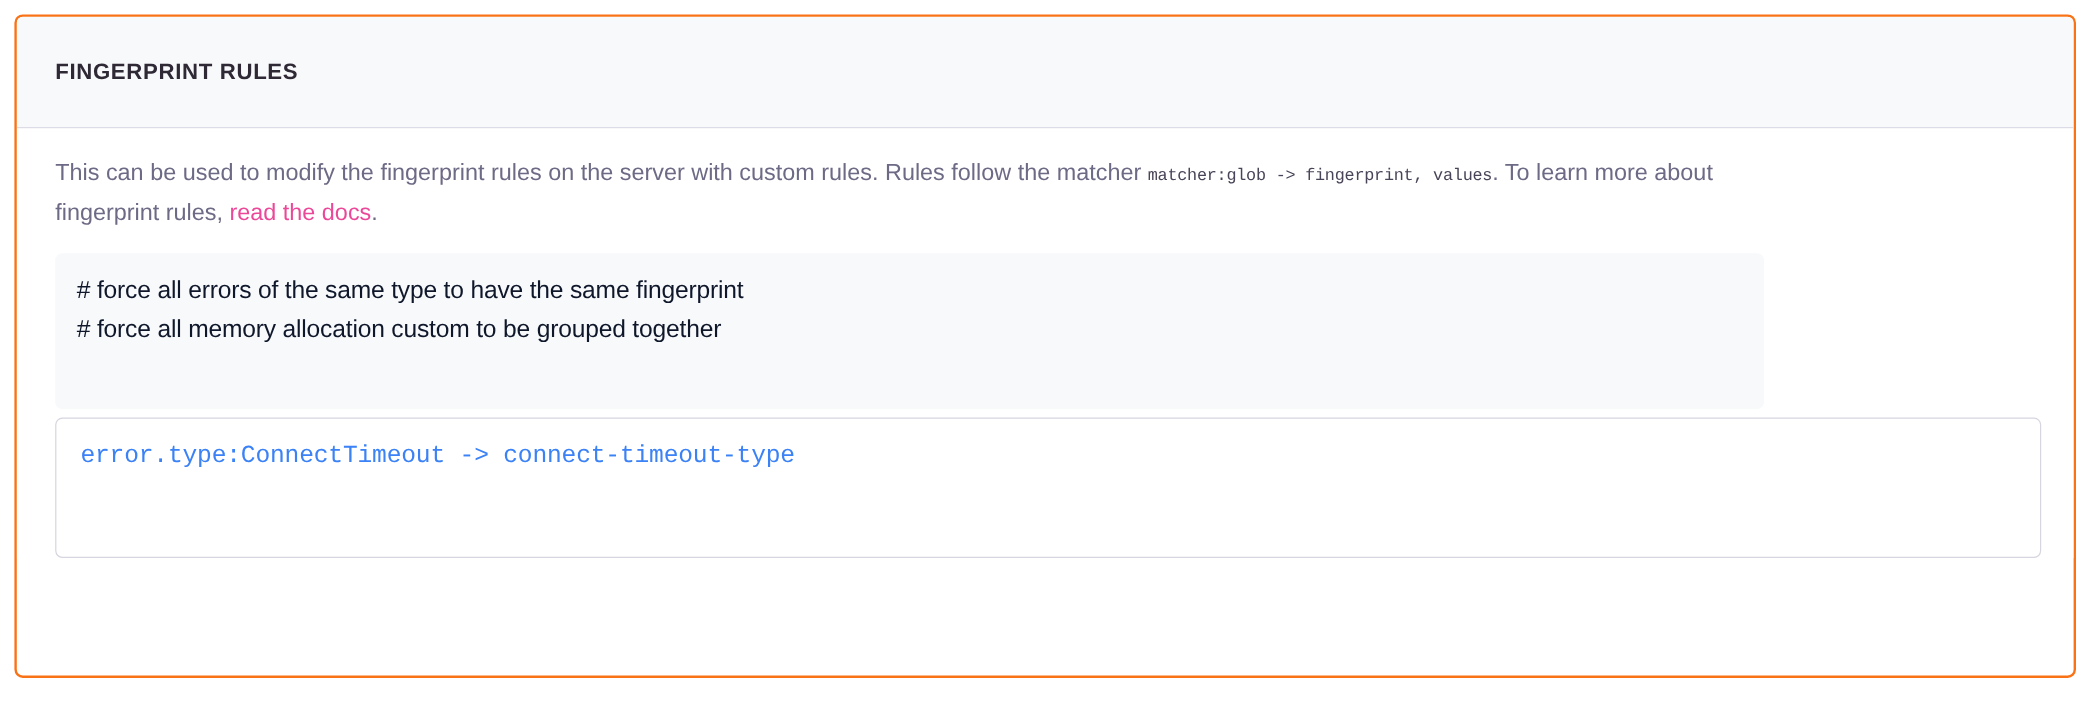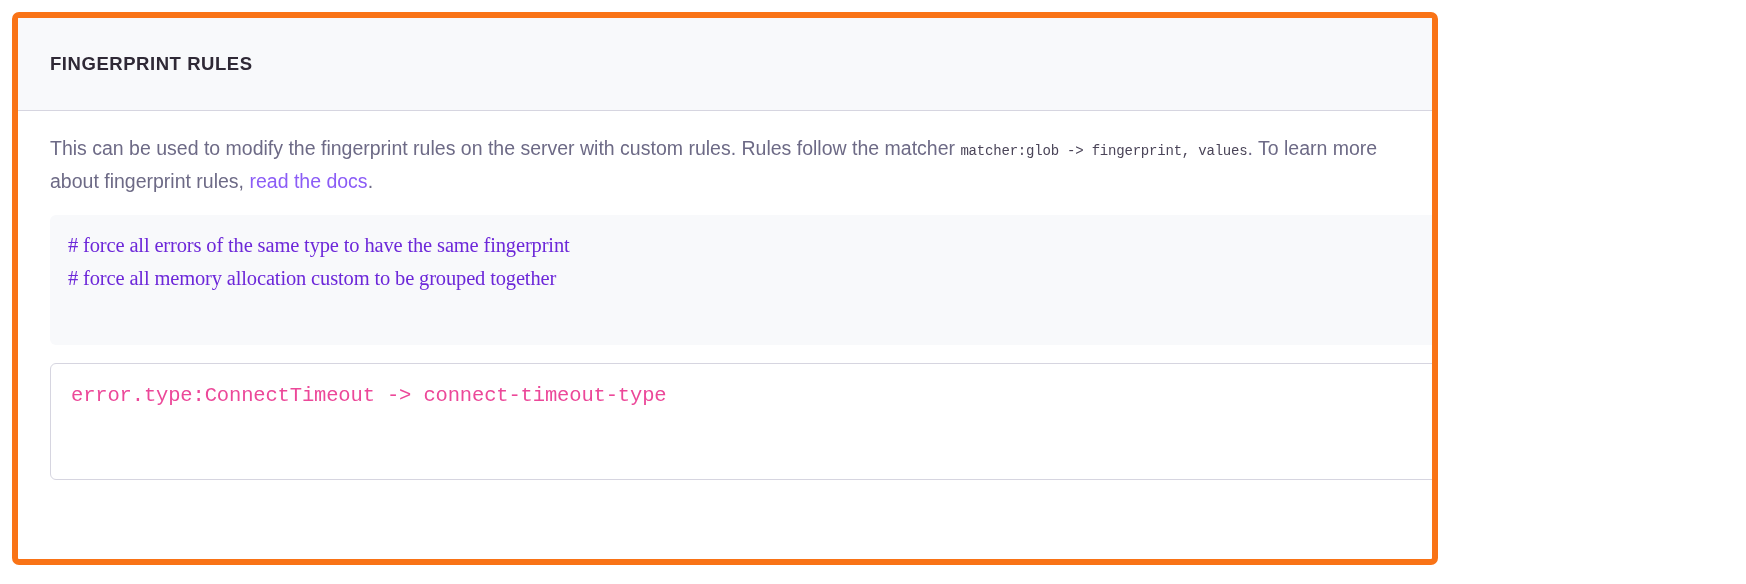--- a/index.html
+++ b/index.html
@@ -18,25 +18,25 @@
     position: relative;
     width: 1746px;
     height: 584px;
     background: #ffffff;
     box-sizing: border-box;
     padding: 12px 16px 19px 12px;
   }
 
   .panel {
     position: relative;
-    width: 1426px;
+    width: 1718px;
     height: 553px;
     box-sizing: border-box;
     background: #ffffff;
-    border: 6px solid #f97316;
+    border: 2px solid #f97316;
     border-radius: 7px;
     overflow: hidden;
   }
 
   .panel-header {
     box-sizing: border-box;
     height: 93px;
     background: #f8f9fb;
     border-bottom: 1px solid #d6d5e0;
     display: flex;
@@ -70,59 +70,59 @@
 
   .description .code-inline {
     font-family: "Liberation Mono", "DejaVu Sans Mono", monospace;
     font-size: 14px;
     color: #4a4458;
     letter-spacing: -0.2px;
     white-space: pre;
   }
 
   .description .doc-link {
-    color: #8b5cf6;
+    color: #ec4899;
     text-decoration: none;
   }
 
   .code-block {
     margin-top: 19px;
     box-sizing: border-box;
     background: #f8f9fb;
     border-radius: 6px;
     padding: 14px 18px 16px 18px;
     width: 1424px;
     min-height: 130px;
   }
 
   .code-line {
-    font-family: Liberation Serif, serif;
+    font-family: Liberation Sans, sans-serif;
     font-size: 20.5px;
     line-height: 33px;
-    color: #6d28d9;
+    color: #0f172a;
     white-space: pre;
     letter-spacing: -0.15px;
   }
 
   .rules-input {
     box-sizing: border-box;
-    margin-top: 18px;
+    margin-top: 7px;
     width: 1655px;
     height: 117px;
     border: 1px solid #d6d5e0;
     border-radius: 6px;
     background: #ffffff;
     padding: 17px 20px;
     resize: none;
     outline: none;
     display: block;
     font-family: "Liberation Mono", "DejaVu Sans Mono", monospace;
     font-size: 20.5px;
     line-height: 30px;
-    color: #ec4899;
+    color: #3b82f6;
     letter-spacing: -0.15px;
     overflow: hidden;
   }
   .rules-input::placeholder {
     color: #a3a0b3;
   }
 </style>
 </head>
 <body>
 

